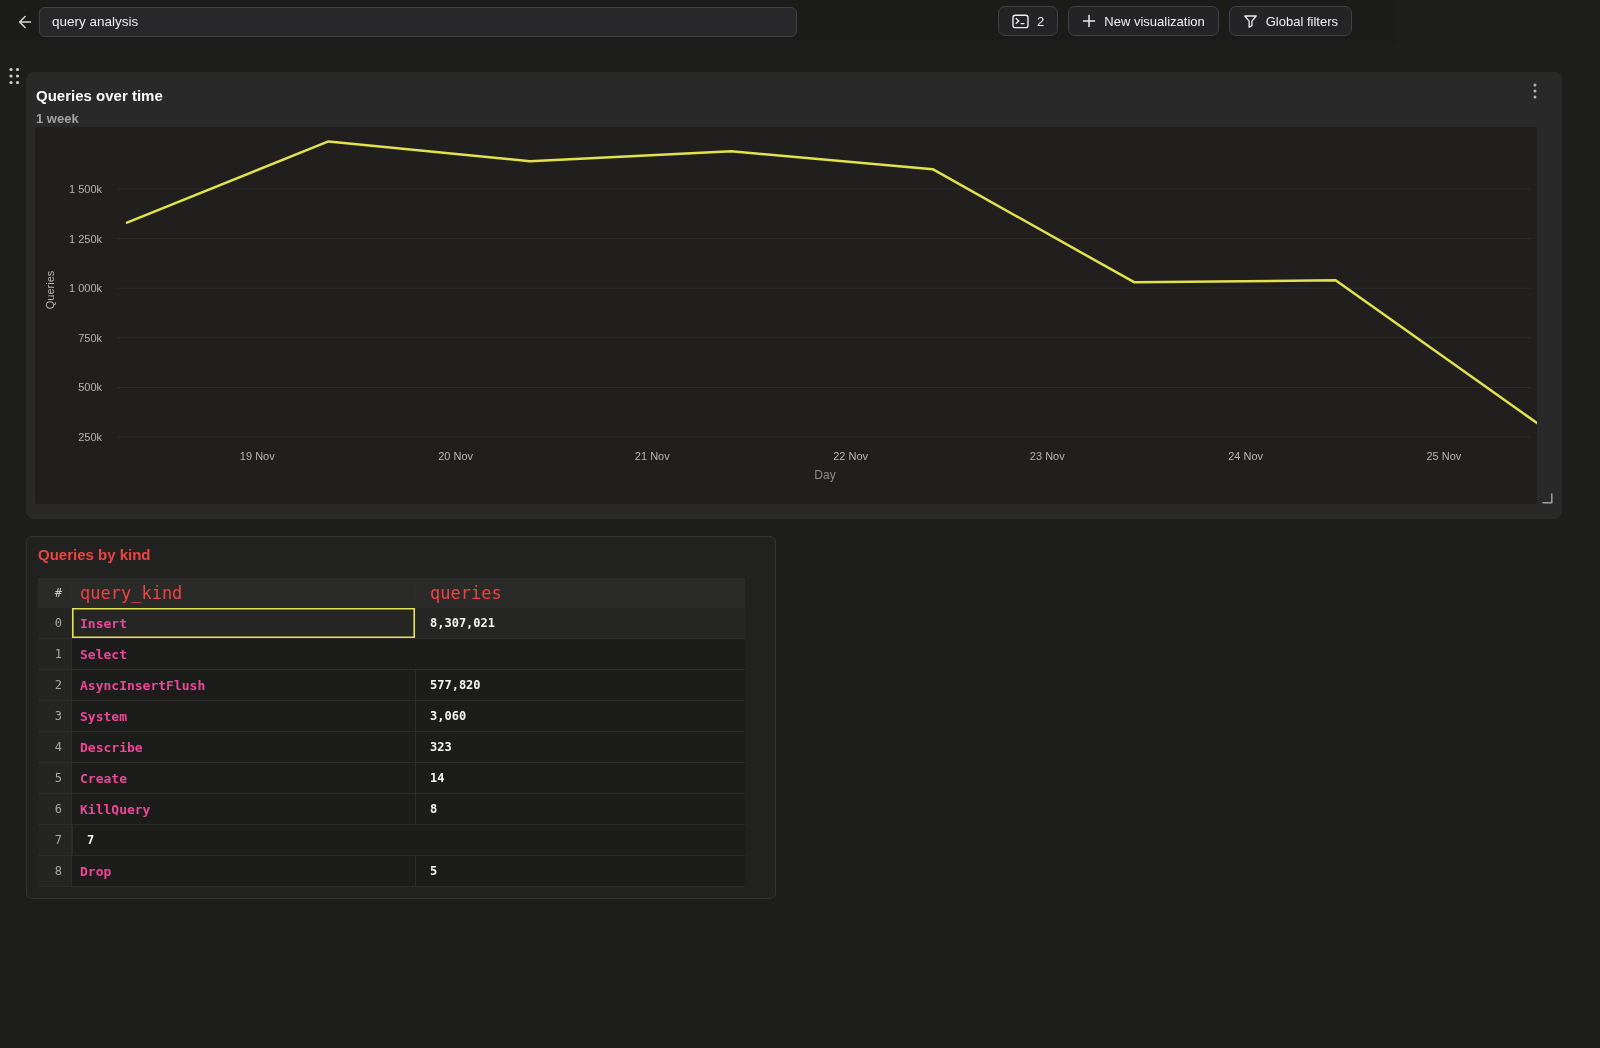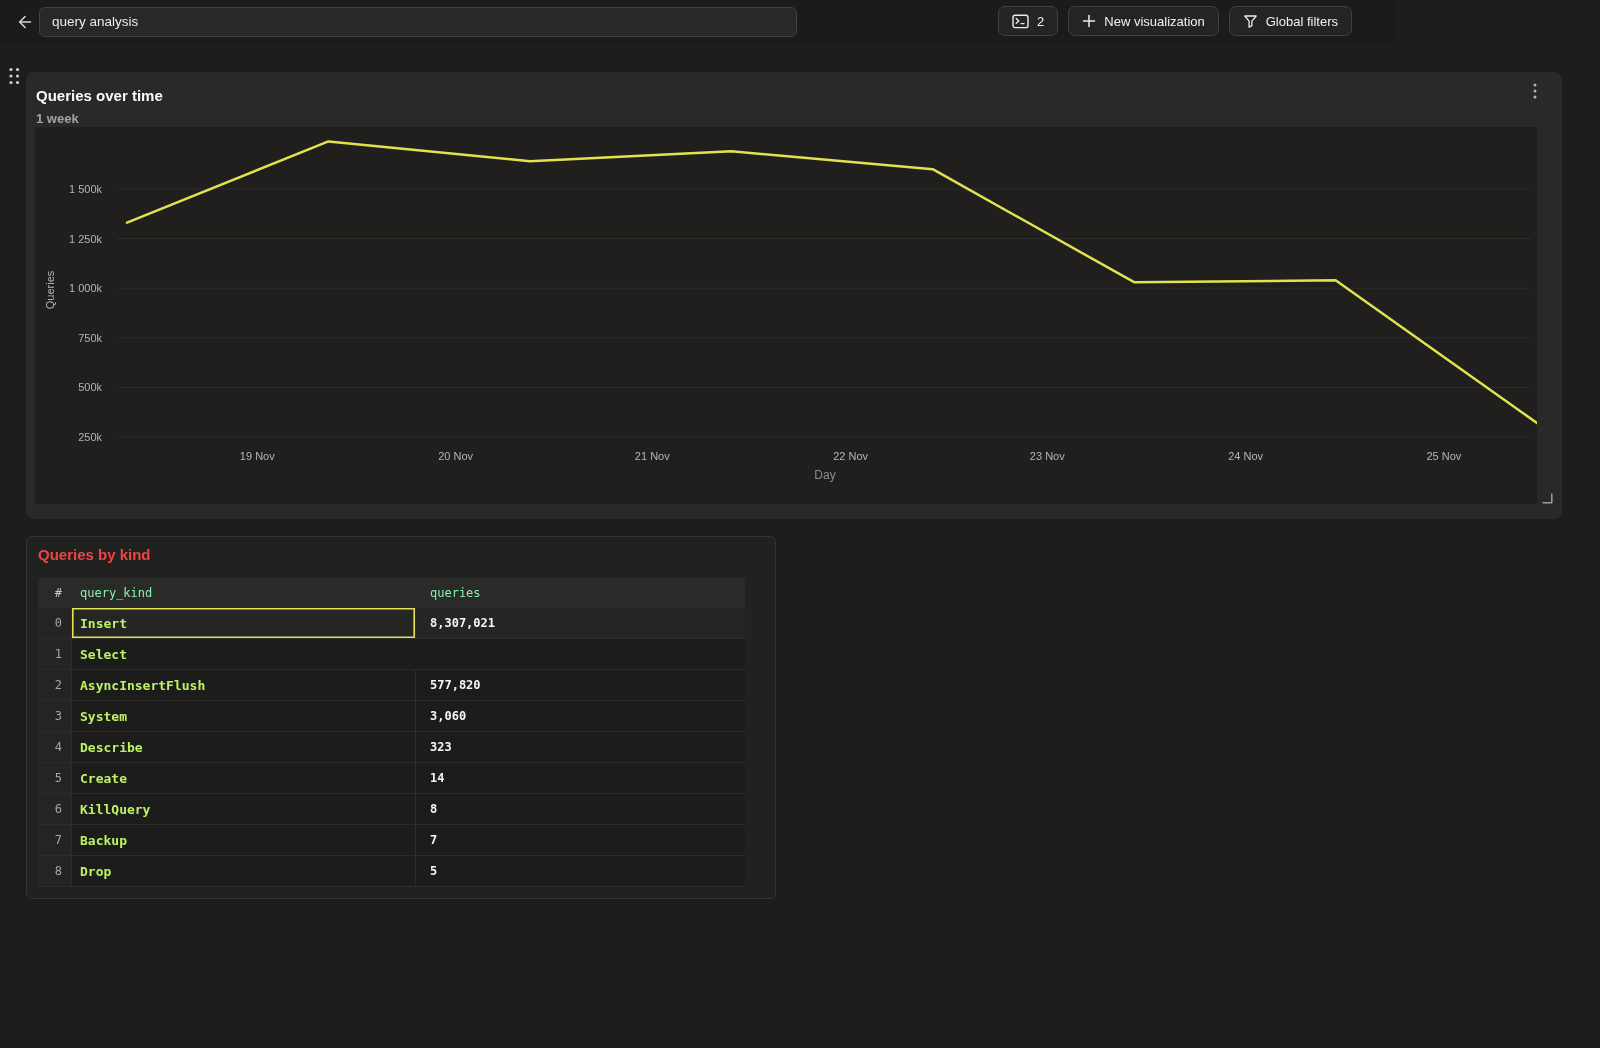--- a/index.html
+++ b/index.html
@@ -67,23 +67,23 @@
   }
   .trow { display: flex; height: 31px; border-bottom: 1px solid #2c2c2b; background: #1c1c1b; }
   .trow.thead { height: 29px; background: #2a2a29; }
   .trow.rowsel { background: #252524; }
   .c0 {
     width: 34px; background: #242423; border-right: 1px solid #2c2c2b;
     display: flex; align-items: center; justify-content: flex-end; padding-right: 9px;
     color: #a7a7a6; font-size: 12px;
   }
   .thead .c0 { background: #2a2a29; color: #c9c9c8; }
-  .c1 { width: 343px; display: flex; align-items: center; padding-left: 8px; font-size: 13px; font-weight: 700; color: #bef264; }
+  .c1 { width: 343px; display: flex; align-items: center; padding-left: 8px; font-size: 13px; font-weight: 700; color: #ec4899; }
   .c2 { flex: 1; border-left: 1px solid #2c2c2b; display: flex; align-items: center; padding-left: 14px; font-size: 12px; font-weight: 700; color: #f5f5f4; }
-  .thead .c1, .thead .c2 { font-weight: 400; color: #86efac; font-size: 12px; }
+  .thead .c1, .thead .c2 { font-weight: 400; color: #ef4444; font-size: 17px; }
   .sel { box-shadow: inset 0 0 0 1.6px #e3e355; }
 </style>
 </head>
 <body>
 
 <div class="topbar">
   <button class="back-btn">
     <svg width="20" height="20" viewBox="0 0 24 24" fill="none" stroke="#d6d6d5" stroke-width="1.8" stroke-linecap="round" stroke-linejoin="round">
       <path d="M14.5 5.5 L8 12 L14.5 18.5"></path>
         <path d="M8.4 12 H21"></path>
@@ -206,21 +206,20 @@
         <div class="c1">Create</div>
         <div class="c2">14</div>
       </div>
       <div class="trow">
         <div class="c0">6</div>
         <div class="c1">KillQuery</div>
         <div class="c2">8</div>
       </div>
       <div class="trow">
         <div class="c0">7</div>
-        <div class="c1">Backup</div>
         <div class="c2">7</div>
       </div>
       <div class="trow">
         <div class="c0">8</div>
         <div class="c1">Drop</div>
         <div class="c2">5</div>
       </div>
     </div>
 </section>
 

